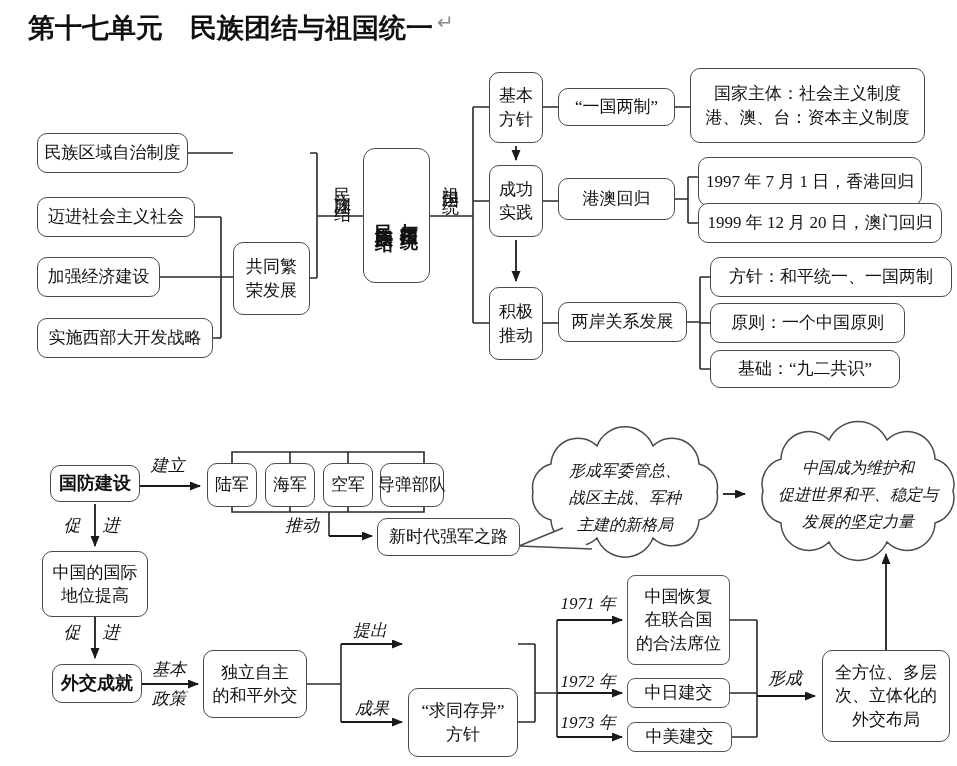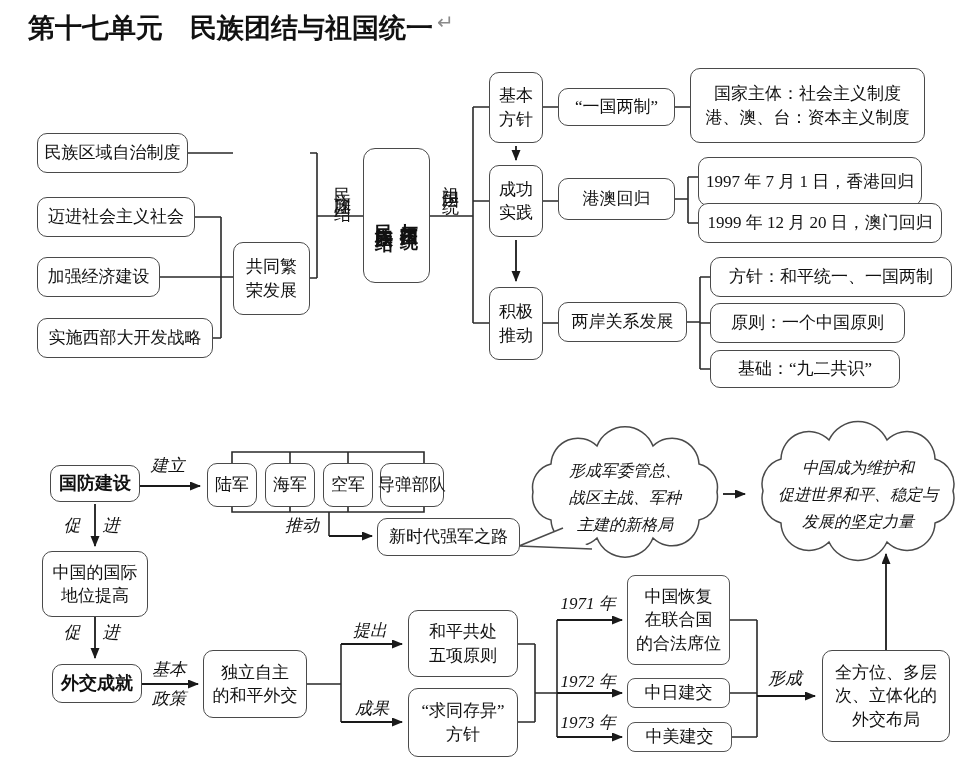--- a/index.html
+++ b/index.html
@@ -160,22 +160,20 @@
   <div class="node nw bold-node" style="left:52px;top:664px;width:90px;height:39px;">外交成就</div>
   <div class="lbl" style="left:149px;top:660px;width:40px;">基本</div>
   <div class="lbl" style="left:149px;top:689px;width:40px;">政策</div>
 
   <div class="node" style="left:203px;top:650px;width:104px;height:68px;">独立自主
 的和平外交</div>
 
   <div class="lbl" style="left:349px;top:621px;width:42px;">提出</div>
   <div class="lbl" style="left:351px;top:699px;width:42px;">成果</div>
 
-  <div class="node" style="left:408px;top:610px;width:110px;height:67px;">和平共处
-五项原则</div>
   <div class="node" style="left:408px;top:688px;width:110px;height:69px;">“求同存异”
 方针</div>
 
   <div class="lbl" style="left:557px;top:594px;width:62px;">1971 年</div>
   <div class="lbl" style="left:557px;top:672px;width:62px;">1972 年</div>
   <div class="lbl" style="left:557px;top:713px;width:62px;">1973 年</div>
 
   <div class="node sq" style="left:627px;top:575px;width:103px;height:90px;">中国恢复
 在联合国
 的合法席位</div>

